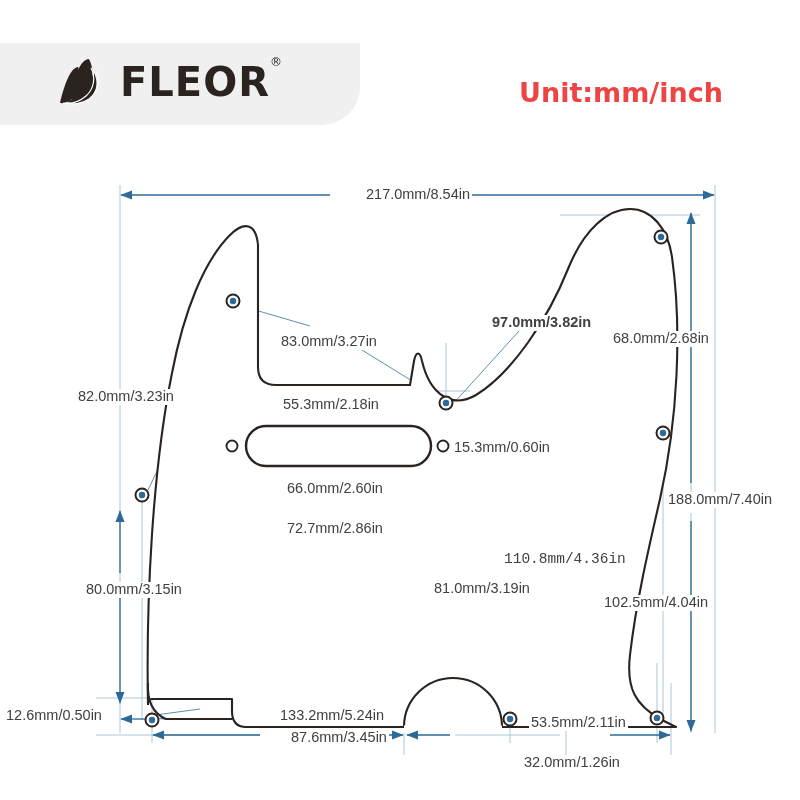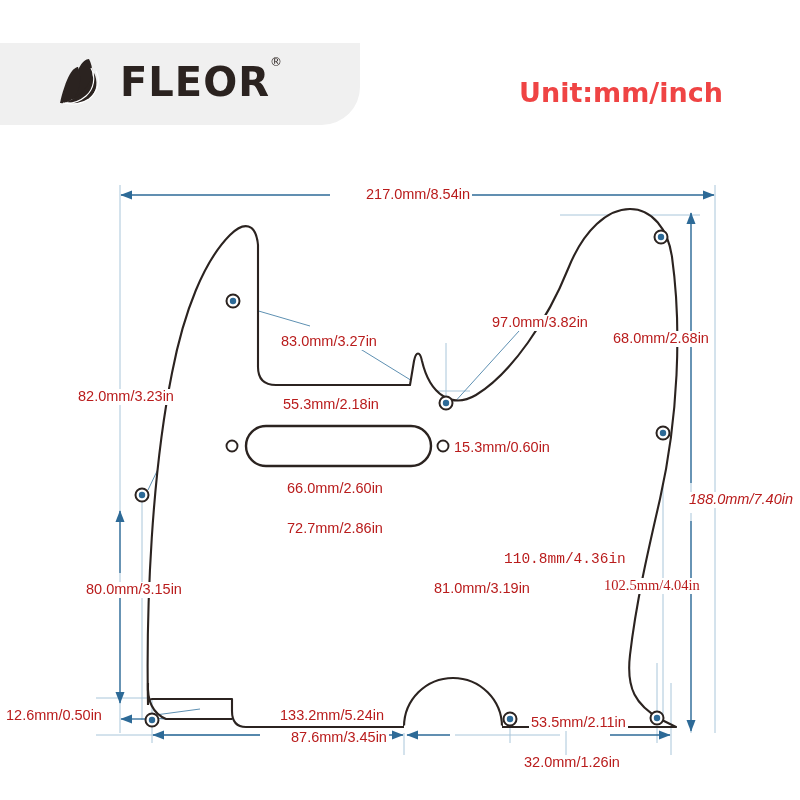--- a/index.html
+++ b/index.html
@@ -42,21 +42,21 @@
   }
 
   
   #drawing{position:absolute;left:0;top:0;width:800px;height:800px;}
 
   
   .dim{
     position:absolute;
     font-family:"Liberation Sans", sans-serif;
     font-size:14.5px;
-    color:#b91c1c;
+    color:#404040;
     white-space:nowrap;
     letter-spacing:0px;
     background:#ffffff;
     padding:0 2px;
     line-height:1.1;
   }
 </style>
 </head>
 <body>
 
@@ -241,30 +241,30 @@
       <circle cx="510" cy="676" r="3.2" fill="#2d6a97"></circle>
       <circle cx="657" cy="675" r="6.5" fill="#ffffff" stroke="#2b2320" stroke-width="2"></circle>
       <circle cx="657" cy="675" r="3.2" fill="#2d6a97"></circle>
       <circle cx="232" cy="403" r="5.5" fill="#ffffff" stroke="#2b2320" stroke-width="1.9"></circle>
       <circle cx="443" cy="403" r="5.5" fill="#ffffff" stroke="#2b2320" stroke-width="1.9"></circle>
     </g>
   </svg>
 
   <div class="dim" style="left:364px;top:144px;">217.0mm/8.54in</div>
   <div class="dim" style="left:279px;top:291px;">83.0mm/3.27in</div>
-  <div class="dim" style="left:490px;top:272px;">97.0mm/3.82in</div>
+  <div class="dim" style="left:490px;top:272px;font-weight:bold;">97.0mm/3.82in</div>
   <div class="dim" style="left:611px;top:288px;">68.0mm/2.68in</div>
   <div class="dim" style="left:76px;top:346px;">82.0mm/3.23in</div>
   <div class="dim" style="left:281px;top:354px;">55.3mm/2.18in</div>
   <div class="dim" style="left:452px;top:397px;">15.3mm/0.60in</div>
   <div class="dim" style="left:285px;top:438px;">66.0mm/2.60in</div>
   <div class="dim" style="left:285px;top:478px;">72.7mm/2.86in</div>
-  <div class="dim" style="left:687px;top:449px;font-style:italic;">188.0mm/7.40in</div>
+  <div class="dim" style="left:666px;top:449px;">188.0mm/7.40in</div>
   <div class="dim" style="left:502px;top:509px;font-family:Liberation Mono, monospace;">110.8mm/4.36in</div>
-  <div class="dim" style="left:602px;top:535px;font-family:Liberation Serif, serif;">102.5mm/4.04in</div>
+  <div class="dim" style="left:602px;top:552px;">102.5mm/4.04in</div>
   <div class="dim" style="left:432px;top:538px;">81.0mm/3.19in</div>
   <div class="dim" style="left:84px;top:539px;">80.0mm/3.15in</div>
   <div class="dim" style="left:4px;top:665px;">12.6mm/0.50in</div>
   <div class="dim" style="left:278px;top:665px;">133.2mm/5.24in</div>
   <div class="dim" style="left:289px;top:687px;">87.6mm/3.45in</div>
   <div class="dim" style="left:529px;top:672px;">53.5mm/2.11in</div>
   <div class="dim" style="left:522px;top:712px;">32.0mm/1.26in</div>
 
 </div>
 

